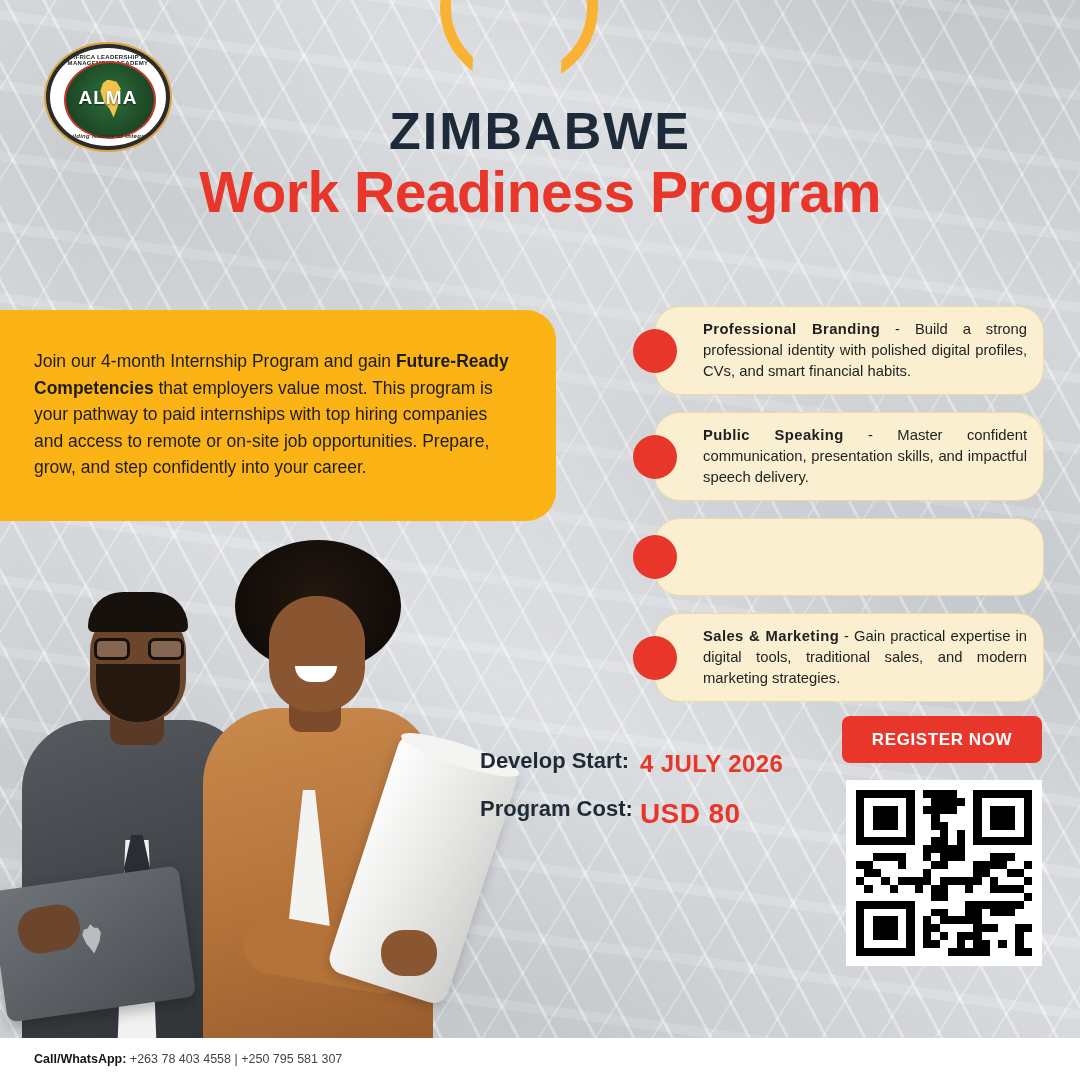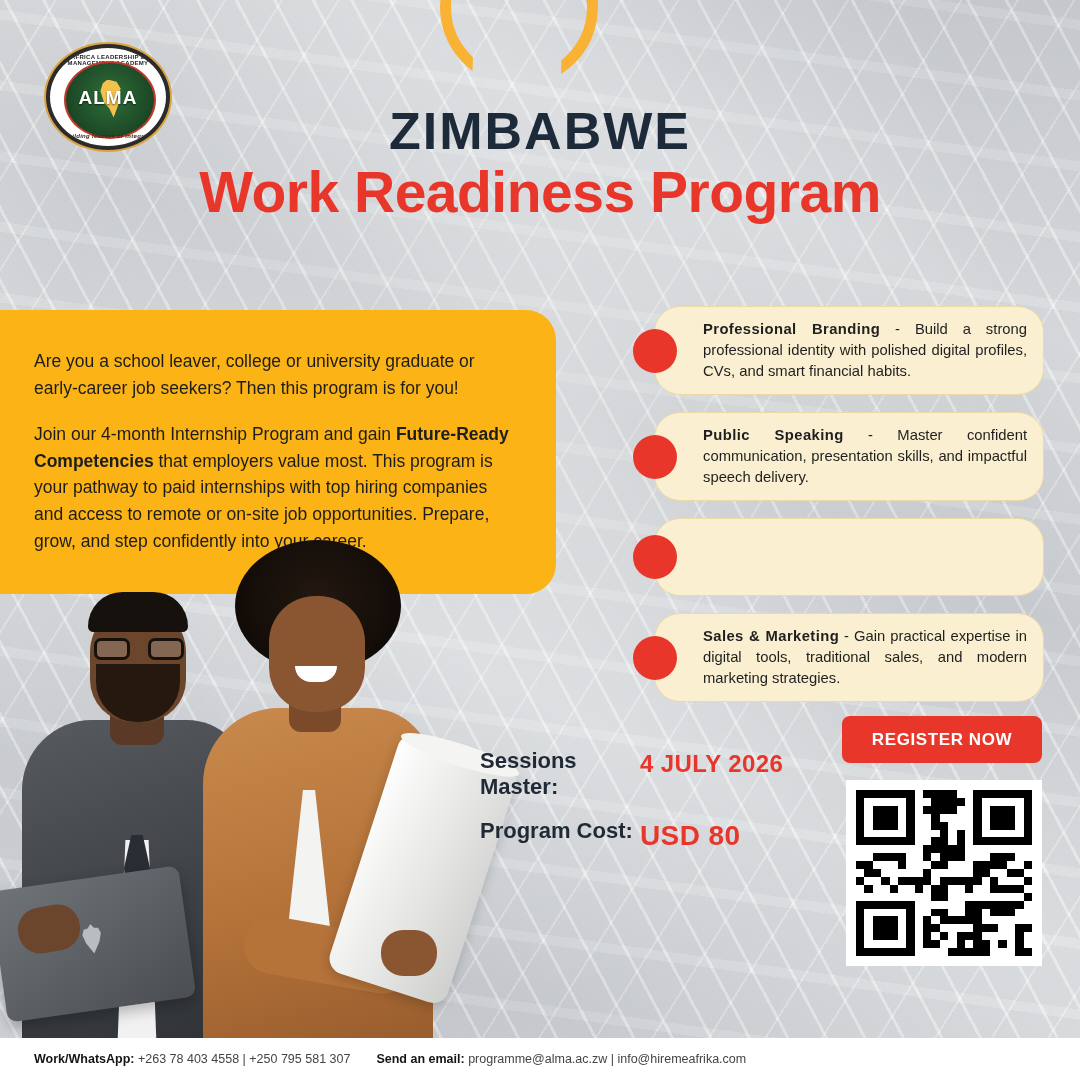--- a/index.html
+++ b/index.html
@@ -373,21 +373,20 @@
     </div>
   </div>
 
 
   <div class="headline">
     <div class="t1">ZIMBABWE</div>
     <div class="t2">Work Readiness Program</div>
   </div>
 
   <div class="yellow-panel">
-    <p>Are you a school leaver, college or university graduate or early-career job seekers? Then this program is for you!</p>
     <p><span>Join our 4-month Internship Program and gain </span><b>Future-Ready Competencies</b><span> that employers value most. This program is your pathway to paid internships with top hiring companies and access to remote or on-site job opportunities. Prepare, grow, and step confidently into your career.</span></p>
   </div>
 
   <div class="features">
     <div class="feature">
       <div class="bullet"></div>
       <div class="ftext"><b>Professional Branding</b><span> - Build a strong professional identity with polished digital profiles, CVs, and smart financial habits.</span></div>
     </div>
     <div class="feature">
       <div class="bullet"></div>
@@ -426,21 +425,21 @@
       <div class="w-head"></div>
       <div class="w-smile"></div>
       <div class="w-arm"></div>
       <div class="rolls"></div>
       <div class="w-hand"></div>
     </div>
   </div>
 
   <div class="reginfo">
     <div class="reg-row">
-      <div class="reg-label">Sessions Master:</div>
+      <div class="reg-label">Develop Start:</div>
       <div class="reg-value">4 JULY 2026</div>
     </div>
     <div class="reg-row">
       <div class="reg-label">Program Cost:</div>
       <div class="reg-value big">USD 80</div>
     </div>
   </div>
 
   <button class="reg-btn">REGISTER NOW</button>
 
@@ -883,21 +882,17 @@
       <span></span>
       <span style="background: rgb(255, 255, 255);"></span>
       <span style="background: rgb(255, 255, 255);"></span>
       <span style="background: rgb(255, 255, 255);"></span>
       <span></span>
       <span></span>
     </div>
 
   <div class="footer">
     <span>
-      <span>Work/WhatsApp:</span>
+      <span>Call/WhatsApp:</span>
       <span class="sep">+263 78 403 4558 | +250 795 581 307</span>
-    </span>
-    <span>
-      <span>Send an email:</span>
-      <span class="sep">programme@alma.ac.zw | info@hiremeafrika.com</span>
     </span>
   </div>
 </div>
 
 </body></html>

